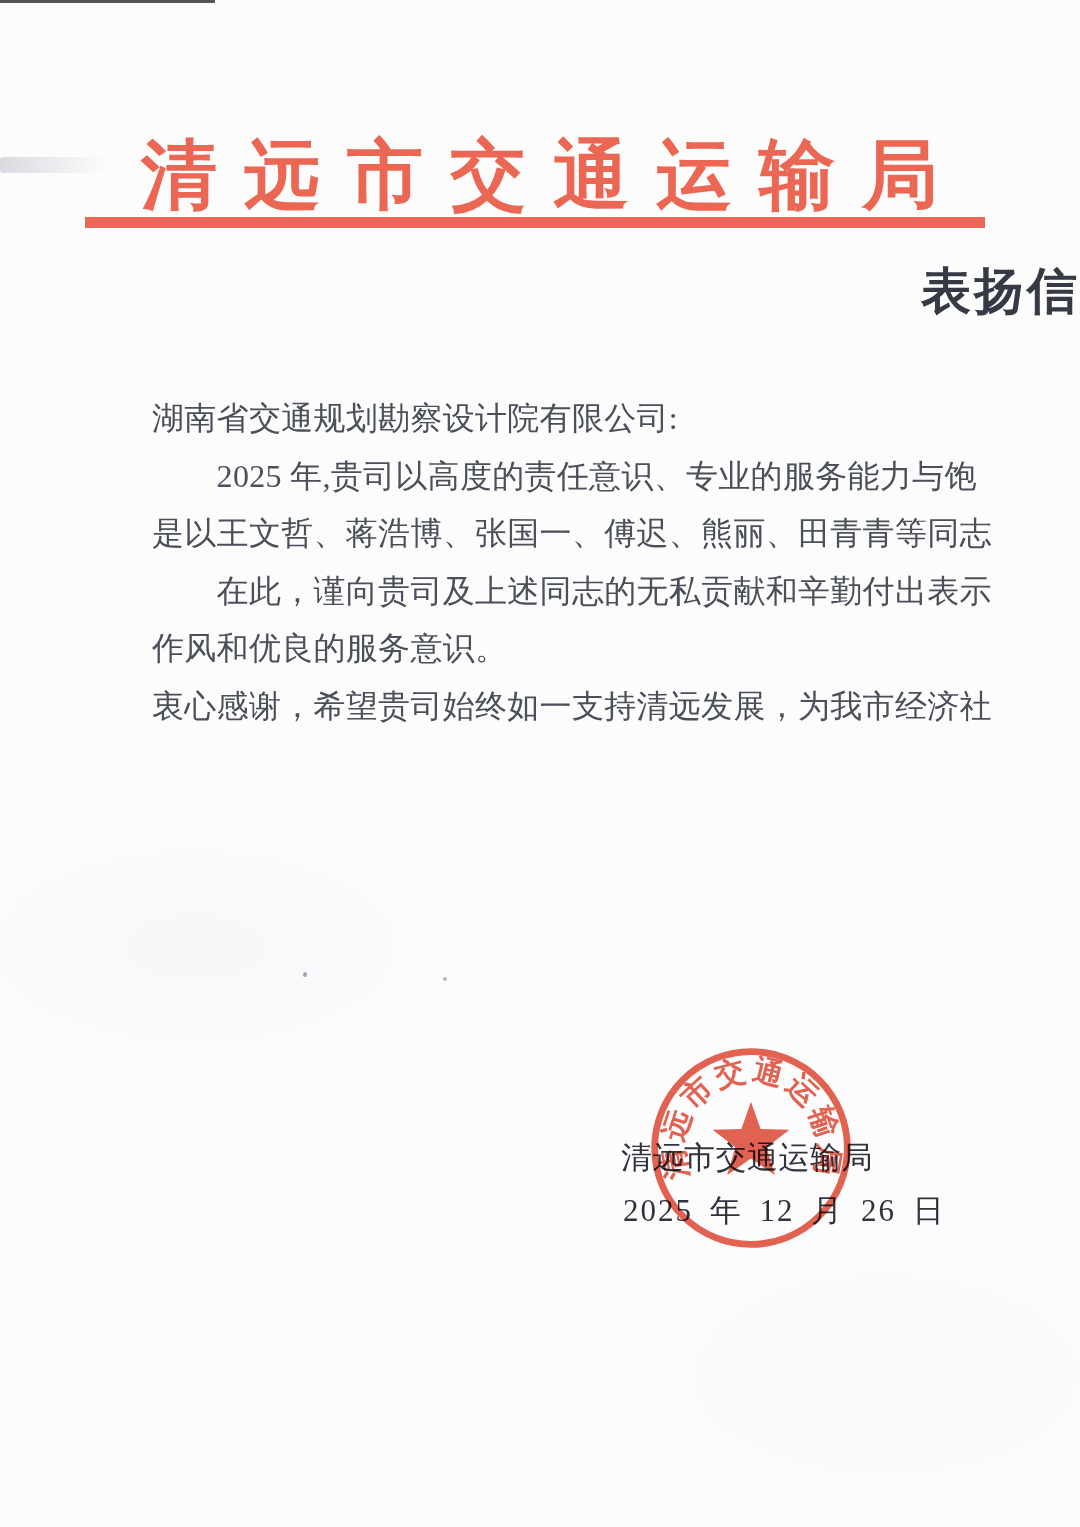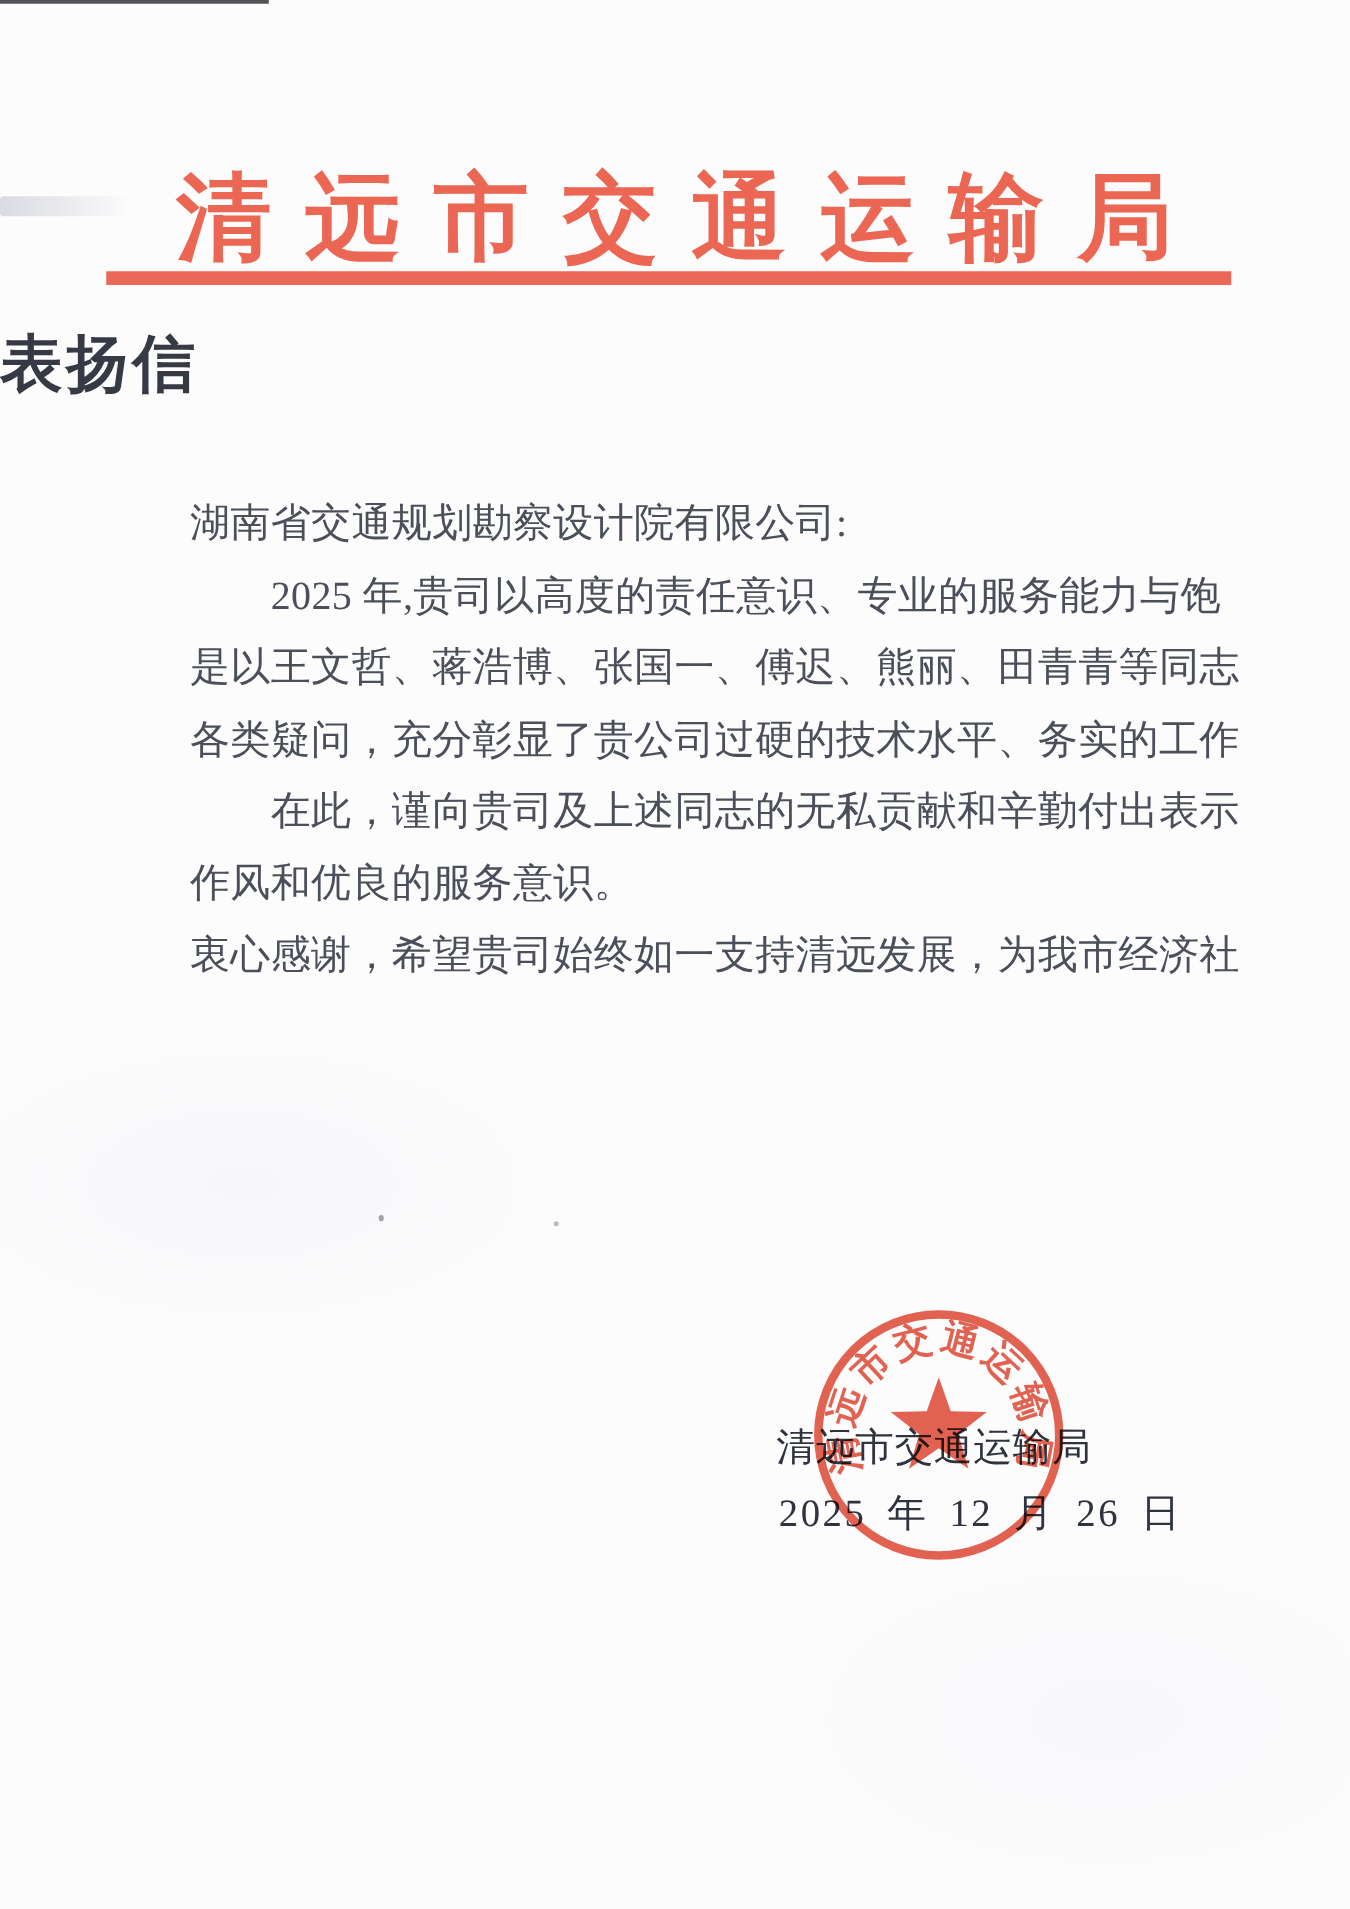--- a/index.html
+++ b/index.html
@@ -54,21 +54,21 @@
     letter-spacing: 27px; margin-left: 13px;
   }
   .letterhead-rule {
     position: absolute; left: 85px; top: 217px; width: 900px; height: 11px;
     background: var(--rule_red);
   }
 
   
   .doc-title {
     position: absolute; left: 0; top: 262px; width: 100%;
-    text-align: left;
+    text-align: right;
     font-size: 50px; line-height: 58px; font-weight: bold;
     color: var(--title_ink);
     letter-spacing: 3px;
   }
 
   
   .letter-body {
     position: absolute; left: 152px; top: 390px; width: 785px;
     color: var(--ink);
     font-size: 32px;
@@ -115,21 +115,20 @@
   <div class="org-name">清远市交通运输局</div>
 
   <div class="letterhead-rule"></div>
 
   <div class="doc-title">表扬信</div>
 
   <div class="letter-body">
     <div class="body-line">湖南省交通规划勘察设计院有限公司:</div>
     <div class="body-line">　　2025 年,贵司以高度的责任意识、专业的服务能力与饱</div>
     <div class="body-line">是以王文哲、蒋浩博、张国一、傅迟、熊丽、田青青等同志</div>
-    <div class="body-line">各类疑问，充分彰显了贵公司过硬的技术水平、务实的工作</div>
     <div class="body-line">　　在此，谨向贵司及上述同志的无私贡献和辛勤付出表示</div>
     <div class="body-line">作风和优良的服务意识。</div>
     <div class="body-line">衷心感谢，希望贵司始终如一支持清远发展，为我市经济社</div>
   </div>
 
   <div class="signature-org">清远市交通运输局</div>
 
   <div class="signature-date">2025 年 12 月 26 日</div>
 
   <svg class="stamp" viewBox="0 0 220 220" aria-hidden="true">

